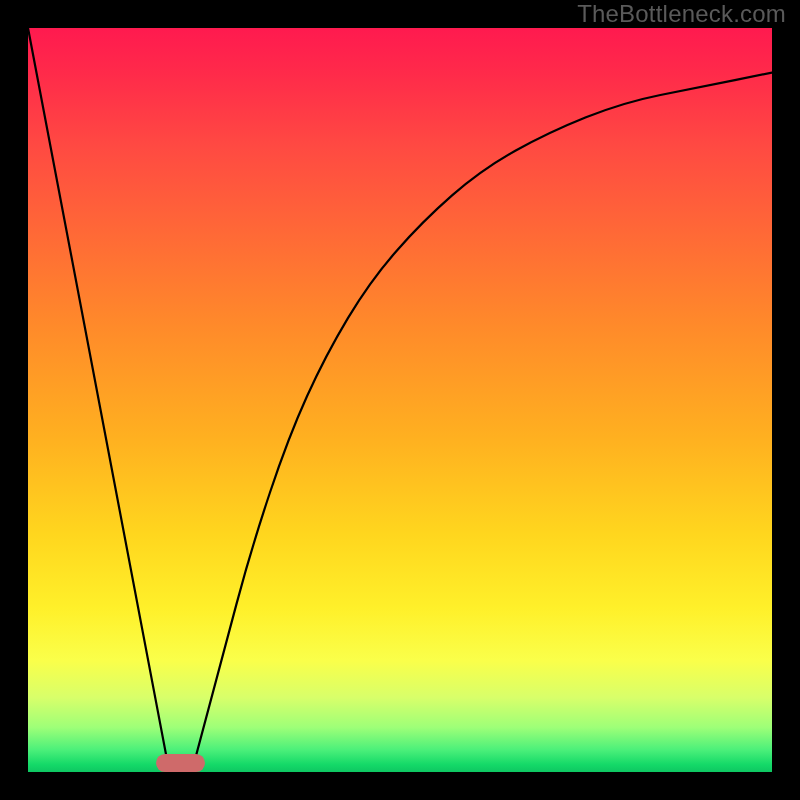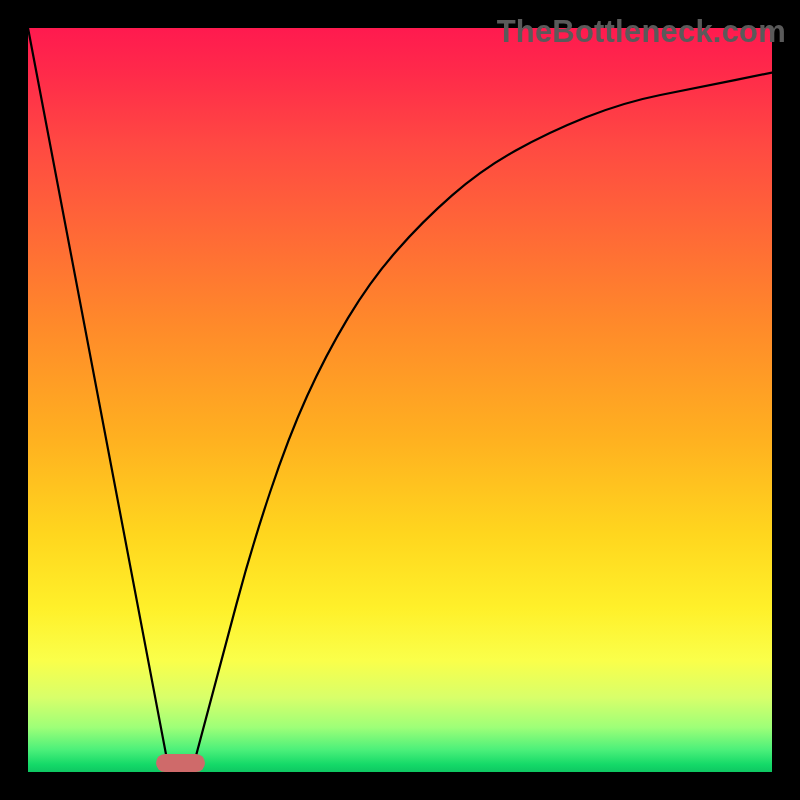--- a/index.html
+++ b/index.html
@@ -12,25 +12,25 @@
     font-family: Arial, Helvetica, sans-serif;
   }
   .frame {
     position: relative;
     width: 800px;
     height: 800px;
     background: #000;
   }
   .watermark {
     position: absolute;
-    top: 14px;
+    top: 0;
     right: 14px;
     color: #5a5a5a;
-    font-size: 31px;
-    font-weight: 700;
+    font-size: 24px;
+    font-weight: 400;
     letter-spacing: 0.2px;
     z-index: 10;
     user-select: none;
   }
   .plot-area {
     position: absolute;
     left: 28px;
     top: 28px;
     width: 744px;
     height: 744px;

